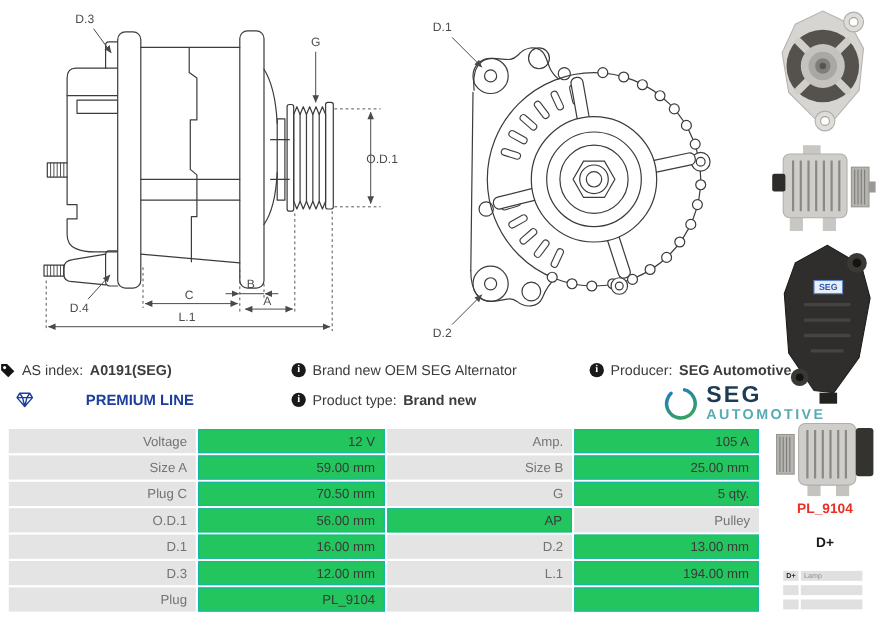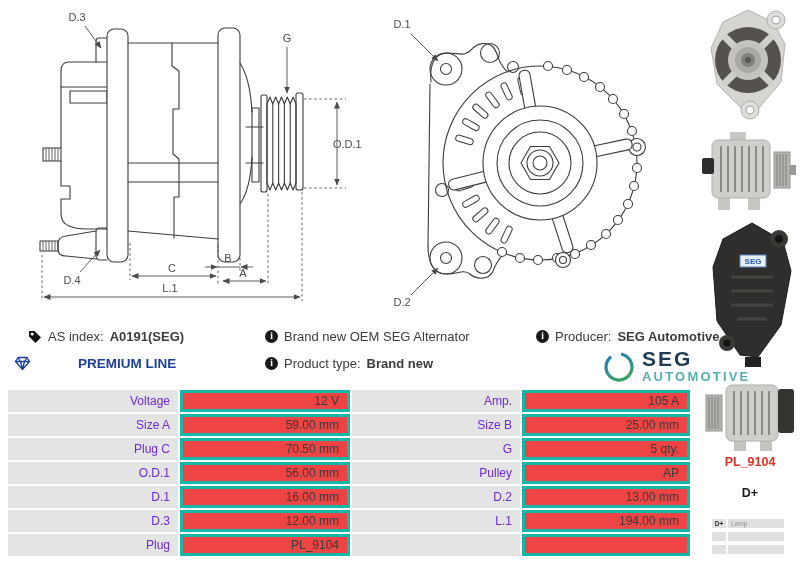--- a/index.html
+++ b/index.html
@@ -25,22 +25,22 @@
 
   
   .seglogo{left:602px;top:349px;display:flex;align-items:center;gap:6px;}
   .seg-name{font-size:21px;font-weight:bold;color:#1e3b55;letter-spacing:2px;line-height:20px;}
   .seg-tag{font-size:13px;color:#57acb2;letter-spacing:2.2px;font-weight:bold;}
 
   
   .spec{left:8px;top:390px;width:682px;display:grid;grid-template-columns:170px 170px 168px 168px;
         grid-auto-rows:22px;gap:2px;font-size:12px;}
   .cell{display:flex;align-items:center;justify-content:flex-end;padding-right:8px;box-sizing:border-box;}
-  .lbl{background:#e4e4e4;color:#6d28d9;}
-  .val{background:#ef4444;border:3px solid #14b8a6;color:#3a3a3a;}
+  .lbl{background:#e4e4e4;color:#737373;}
+  .val{background:#22c55e;border:1px solid #14b8a6;color:#3a3a3a;}
 
   
   .plug-code{left:700px;top:455px;width:100px;text-align:center;font-size:12.5px;font-weight:bold;color:#e82f23;}
   .terminal{left:700px;top:486px;width:100px;text-align:center;font-size:12.5px;font-weight:bold;color:#1a1a1a;}
   .pintable{left:712px;top:519px;display:grid;grid-template-columns:14px 56px;grid-auto-rows:9px;gap:4px 2px;}
   .pincell{background:#e0e0e0;font-size:6.5px;line-height:9px;overflow:hidden;}
   .pin-d{color:#2a2a2a;font-weight:bold;text-align:center;}
   .pin-lamp{color:#8f8f8f;padding-left:3px;}
 </style>
 </head>
@@ -193,21 +193,21 @@
     </g>
 
     <g>
       <text class="dimtxt" x="402" y="28" text-anchor="middle">D.1</text>
       <path class="dim" d="M411,34 L438,61" marker-end="url(#arw)"></path>
       <text class="dimtxt" x="402" y="306" text-anchor="middle">D.2</text>
       <path class="dim" d="M411,295 L438,268" marker-end="url(#arw)"></path>
     </g>
   </svg>
 
-  <div class="inforow" style="left:28px;top:329px;">
+  <div class="inforow" style="left:0;top:329px;">
     <svg width="14" height="14">
       <path d="M1,1 h5.5 l6.5,6.5 -5.5,5.5 -6.5,-6.5 z" fill="#141414"></path>
       <circle cx="4.2" cy="4.2" r="1.4" fill="#fff"></circle>
     </svg>
     <span>AS index:</span>
     <span class="bold">A0191(SEG)</span>
   </div>
 
   <div class="inforow" style="left:14px;top:356px;">
     <svg width="17" height="15">
@@ -260,22 +260,22 @@
     <div class="cell lbl">Size B</div>
     <div class="cell val">25.00 mm</div>
 
     <div class="cell lbl">Plug C</div>
     <div class="cell val">70.50 mm</div>
     <div class="cell lbl">G</div>
     <div class="cell val">5 qty.</div>
 
     <div class="cell lbl">O.D.1</div>
     <div class="cell val">56.00 mm</div>
+    <div class="cell val">AP</div>
     <div class="cell lbl">Pulley</div>
-    <div class="cell val">AP</div>
 
     <div class="cell lbl">D.1</div>
     <div class="cell val">16.00 mm</div>
     <div class="cell lbl">D.2</div>
     <div class="cell val">13.00 mm</div>
 
     <div class="cell lbl">D.3</div>
     <div class="cell val">12.00 mm</div>
     <div class="cell lbl">L.1</div>
     <div class="cell val">194.00 mm</div>

